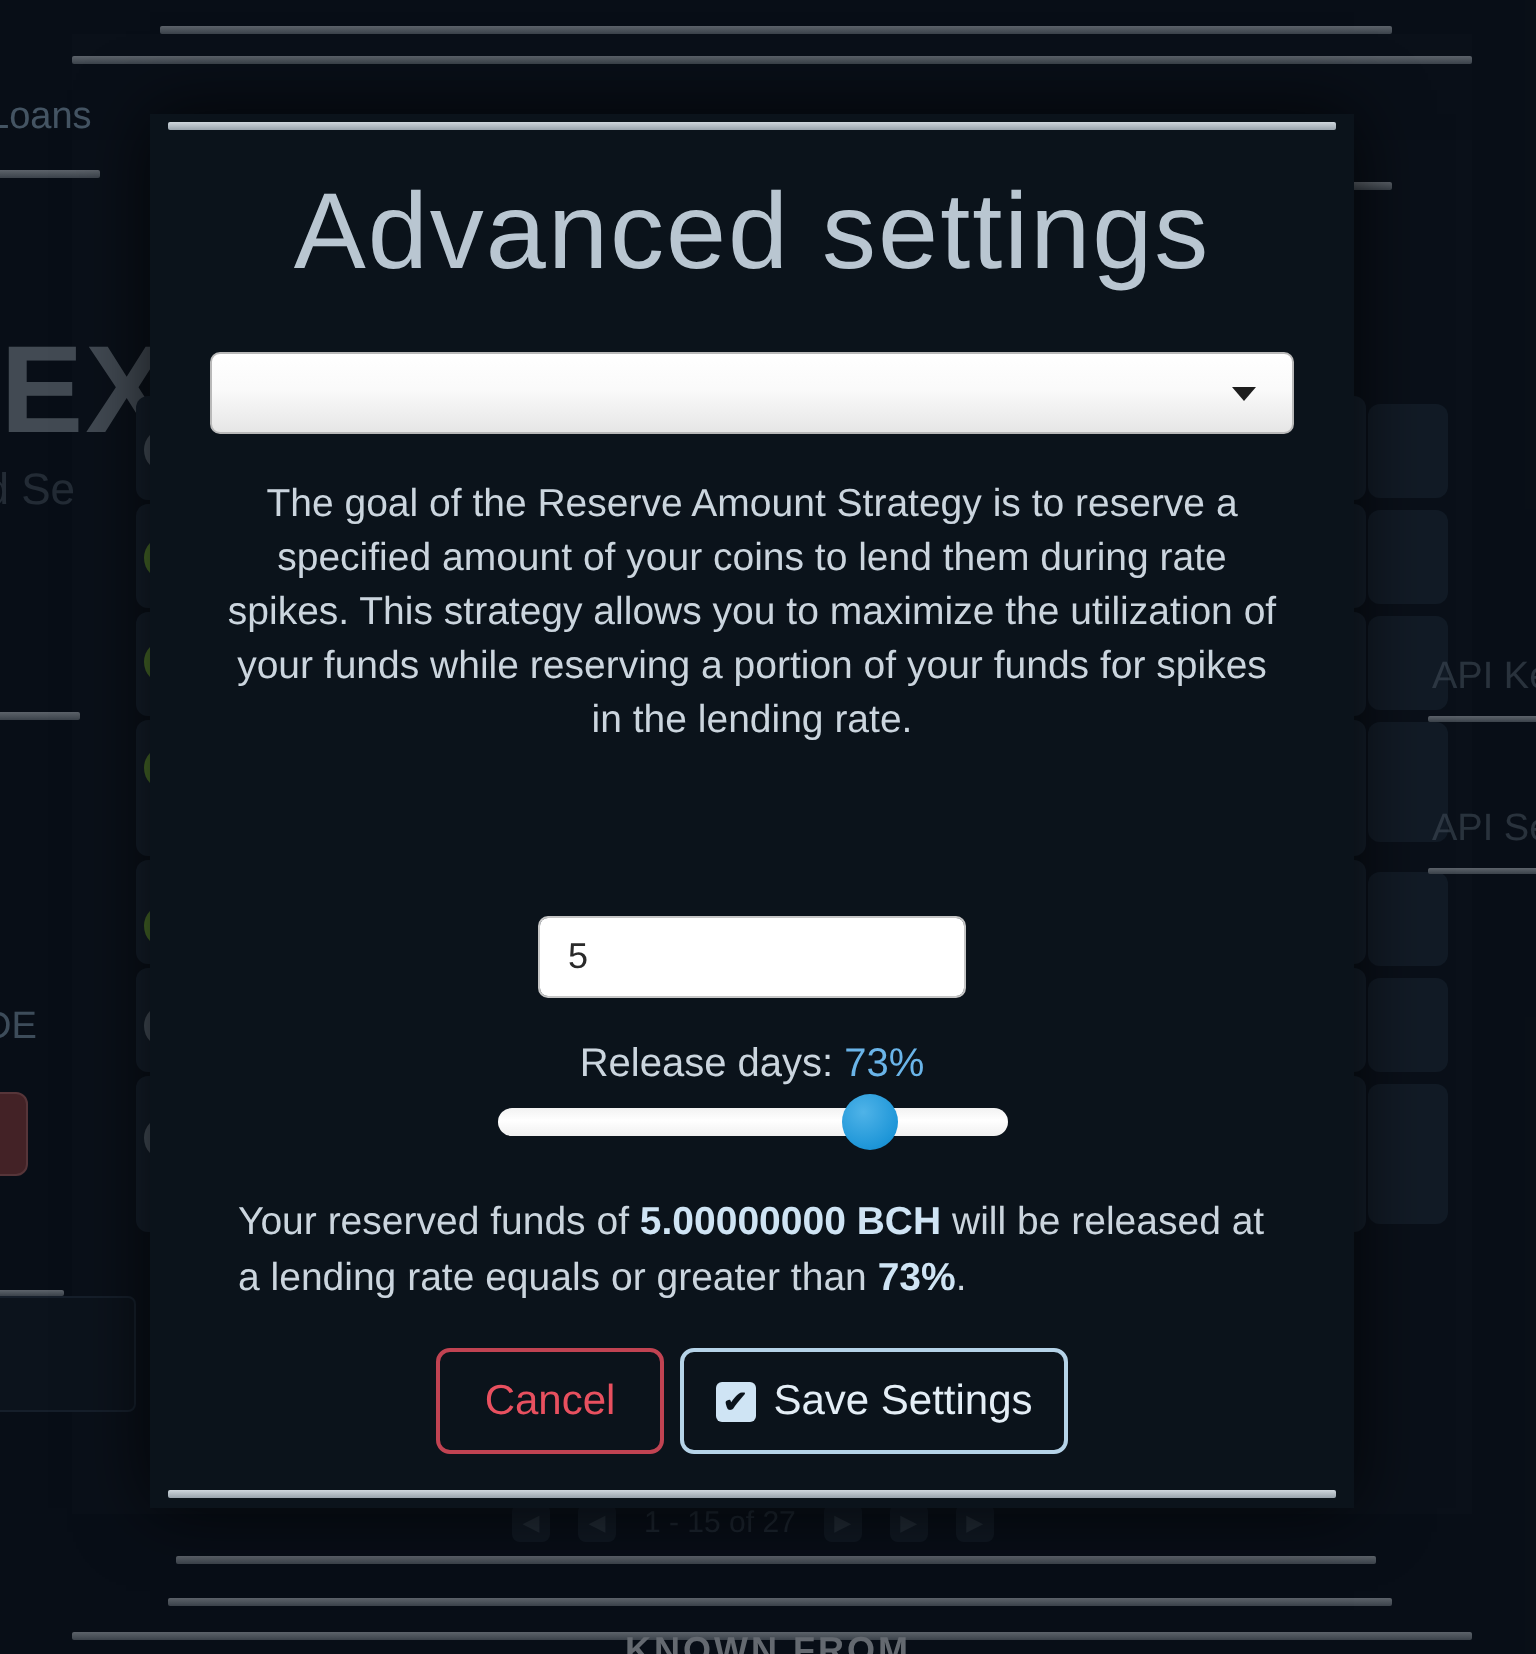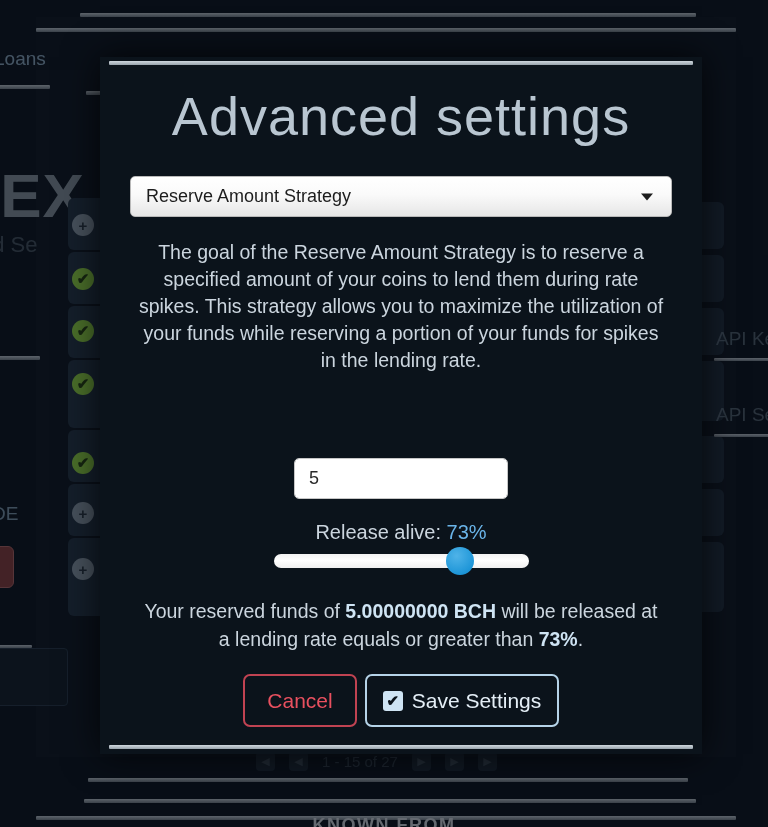--- a/index.html
+++ b/index.html
@@ -132,21 +132,21 @@
   }
 
   
   .overlay {
     position: absolute; inset: 0;
     background: rgba(5, 10, 16, .55);
   }
 
   .modal {
     position: absolute;
-    left: 100px; top: 57px;
+    left: 75px; top: 57px;
     width: 602px; height: 697px;
     background: #0b131b;
     box-shadow: 0 0 34px rgba(0,0,0,.75);
   }
   .modal-rule-top {
     position: absolute; left: 9px; top: 4px; width: 584px; height: 4px;
     background: linear-gradient(180deg,#cfd7dd,#98a3ac);
     border-radius: 1px;
   }
   .modal-rule-bottom {
@@ -249,21 +249,20 @@
     width: 28px; height: 28px;
     border-radius: 50%;
     background: radial-gradient(circle at 38% 32%, #4fb3e8, #1e96d8 70%, #1183c4);
     transform: translate(-50%, -50%);
     cursor: pointer;
   }
 
   .summary {
     position: absolute;
     left: 44px; top: 540px; width: 514px;
-    text-align: center;
     color: #cbd5de;
     font-size: 19.5px;
     line-height: 28px;
   }
   .summary b { color: #cfe4f4; }
 
   .btn-row {
     position: absolute;
     left: 0; top: 617px; width: 100%;
     display: flex; justify-content: center; gap: 8px;
@@ -400,35 +399,34 @@
 
   <div class="overlay"></div>
 
   <div class="modal">
     <div class="modal-rule-top"></div>
     <div class="modal-rule-bottom"></div>
 
     <div class="modal-title">Advanced settings</div>
 
     <div class="select-wrap">
-      <span class="select-label">Reserve Amount Strategy</span>
       <span class="caret"></span>
     </div>
 
     <div class="desc">The goal of the Reserve Amount Strategy is to reserve a specified amount of your coins to lend them during rate spikes.
 This strategy allows you to maximize the utilization of your funds while reserving a portion of your funds for spikes in the lending rate.</div>
 
 
     <div class="amount-group">
       <input class="amount-input" type="text" value="5" style="">
 
     </div>
 
     <div class="rate-line">
-      <span>Release alive: </span><span class="accent">73%</span>
+      <span>Release days: </span><span class="accent">73%</span>
     </div>
 
     <div class="slider">
       <div class="slider-thumb" id="thumb" style="left: 73%;"></div>
     </div>
 
     <div class="summary">
       <span>Your reserved funds of </span><b>5.00000000 BCH</b><span> will be released at a lending rate equals or greater than </span><b>73%</b><span>.</span>
     </div>
 

